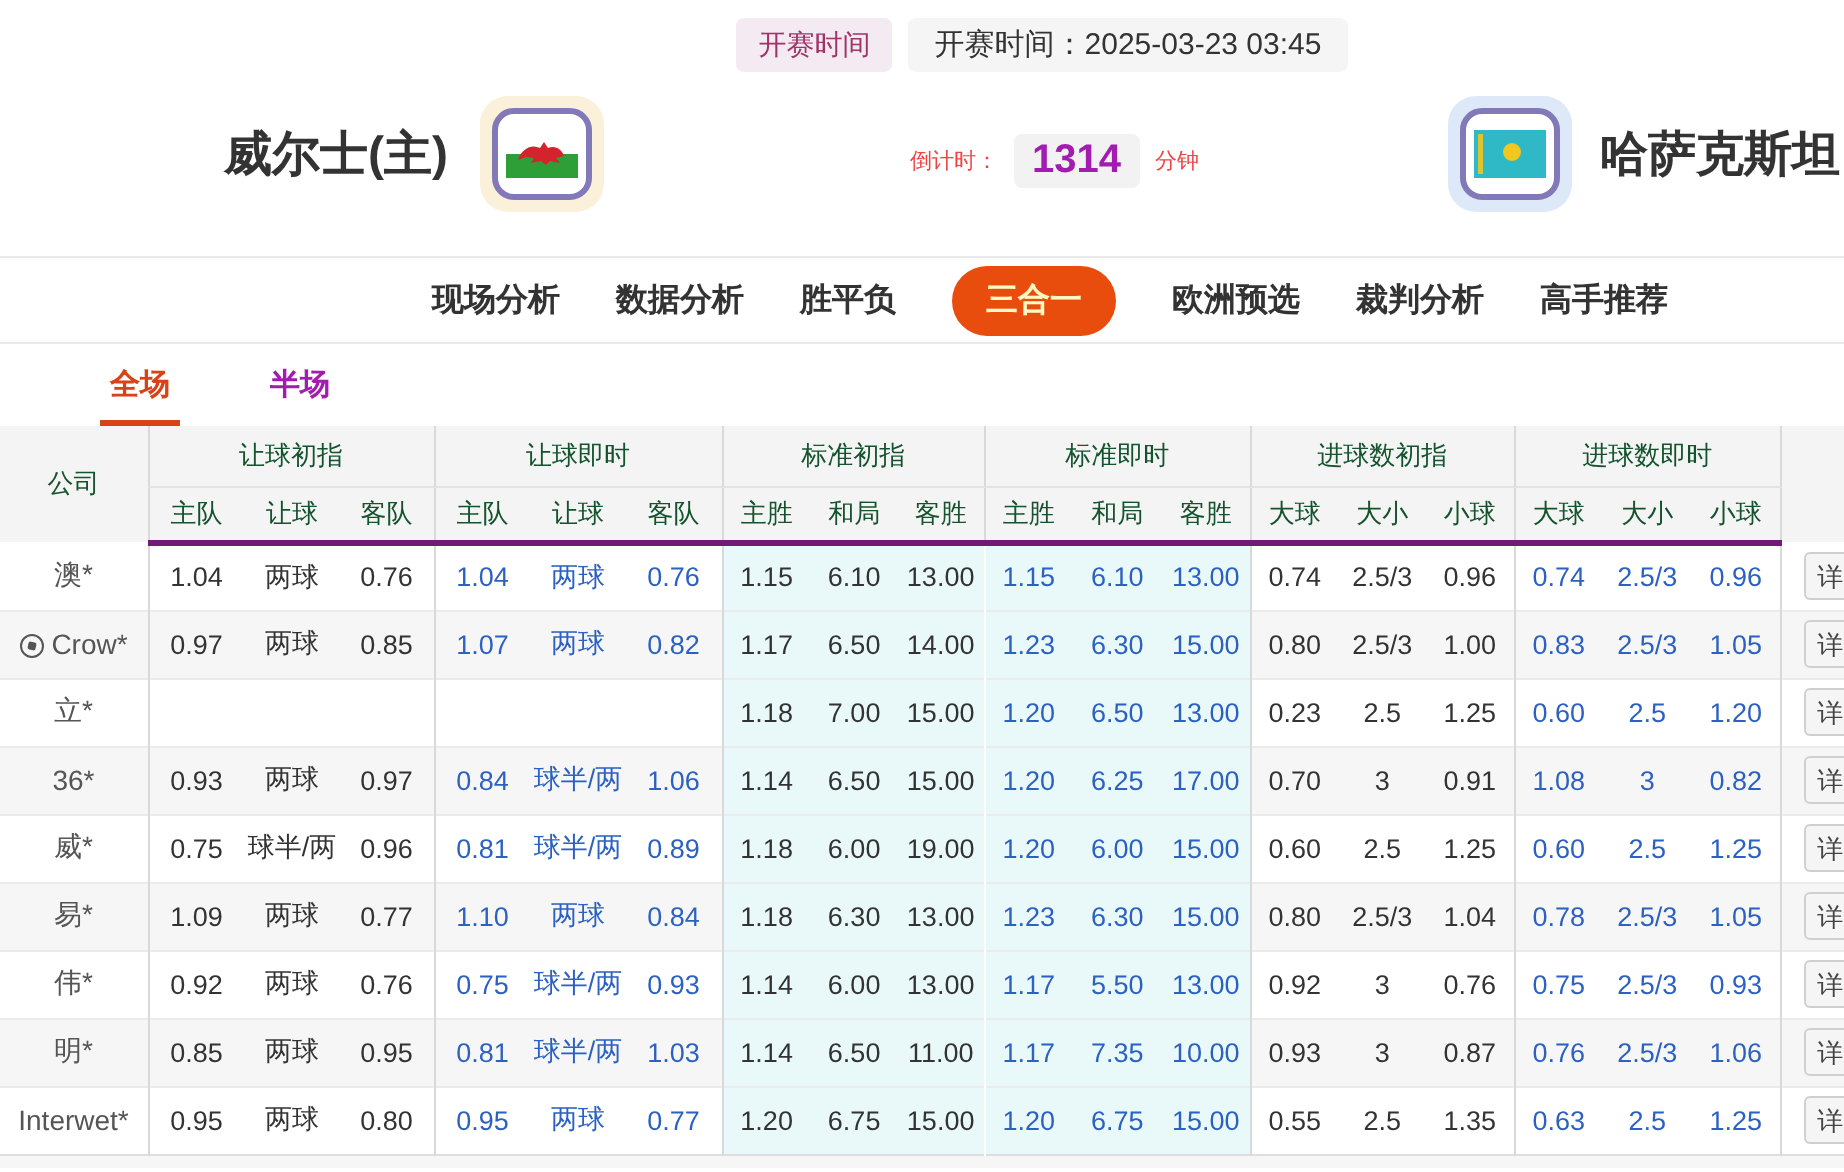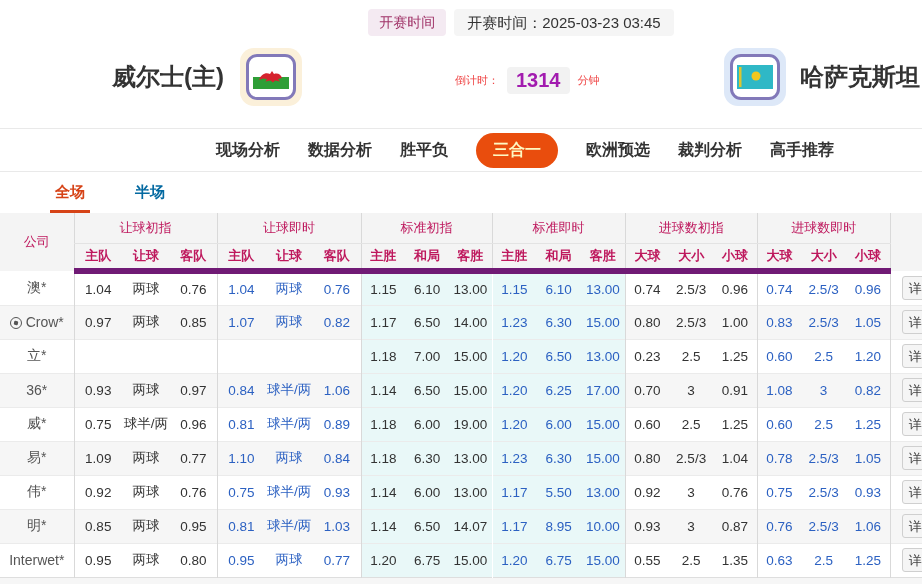--- a/index.html
+++ b/index.html
@@ -47,30 +47,30 @@
   }
   .nav-inner { display:flex; align-items:center; gap:28px; transform:translateX(64px); }
   .nav-tab { font-size:16px; font-weight:bold; color:#333; cursor:pointer; white-space:nowrap; }
   .nav-tab.active {
     background:#e94d0d; color:#fef9c3; padding:7px 17px; border-radius:19px; font-size:16px;
   }
 
   
   .subtabs { height:41px; display:flex; justify-content:flex-start; align-items:flex-end; gap:40px; }
   .subtabs-inner { display:flex; gap:40px; transform:translateX(50px); }
-  .subtab { font-size:15px; font-weight:bold; color:#0369a1; padding:9px 5px 8px; cursor:pointer; border-bottom:3px solid transparent; }
+  .subtab { font-size:15px; font-weight:bold; color:#a21caf; padding:9px 5px 8px; cursor:pointer; border-bottom:3px solid transparent; }
   .subtab.active { color:#d64317; border-bottom-color:#d64317; }
 
   
   table { border-collapse:collapse; table-layout:fixed; width:922px; }
   th,td { padding:0; text-align:center; vertical-align:middle; overflow:hidden; white-space:nowrap; }
-  thead th { background:#f4f4f4; color:#be185d; font-weight:normal; font-size:13px; }
+  thead th { background:#f4f4f4; color:#14532d; font-weight:normal; font-size:13px; }
   tr.h1 th { height:30px; }
   tr.h1 th.grp { border-bottom:1px solid #e3e3e3; }
-  tr.h2 th { height:28px; border-bottom:6px solid #701a75;font-weight:bold; }
+  tr.h2 th { height:28px; border-bottom:3px solid #701a75; }
   .gs  { border-left:1px solid #d9d9d9; }
   .gsw { border-left:1px solid #fff; }
   tbody td { height:34px; font-size:13.5px; color:#333; border-top:1px solid #ebebeb; }
   tbody tr:first-child td { border-top:none; }
   tbody tr:nth-child(even) td { background:#f6f6f6; }
   tbody tr td.std { background:#e9f8f8; }
   td.live { color:#2c61c2; }
   td.company { color:#555; font-size:14px; }
   .ball {
     display:inline-block; width:12px; height:12px; border-radius:50%;
@@ -363,23 +363,23 @@
       <tr>
         <td class="company"><span>明*</span></td>
         <td class="init gs">0.85</td>
         <td class="init">两球</td>
         <td class="init">0.95</td>
         <td class="live gs">0.81</td>
         <td class="live">球半/两</td>
         <td class="live">1.03</td>
         <td class="init std gs">1.14</td>
         <td class="init std">6.50</td>
-        <td class="init std">14.07</td>
+        <td class="init std">11.00</td>
         <td class="live std gsw">1.17</td>
-        <td class="live std">8.95</td>
+        <td class="live std">7.35</td>
         <td class="live std">10.00</td>
         <td class="init gs">0.93</td>
         <td class="init">3</td>
         <td class="init">0.87</td>
         <td class="live gs">0.76</td>
         <td class="live">2.5/3</td>
         <td class="live">1.06</td>
         <td class="detail gs"><button class="detail-btn">详</button></td>
       </tr>
       <tr>

